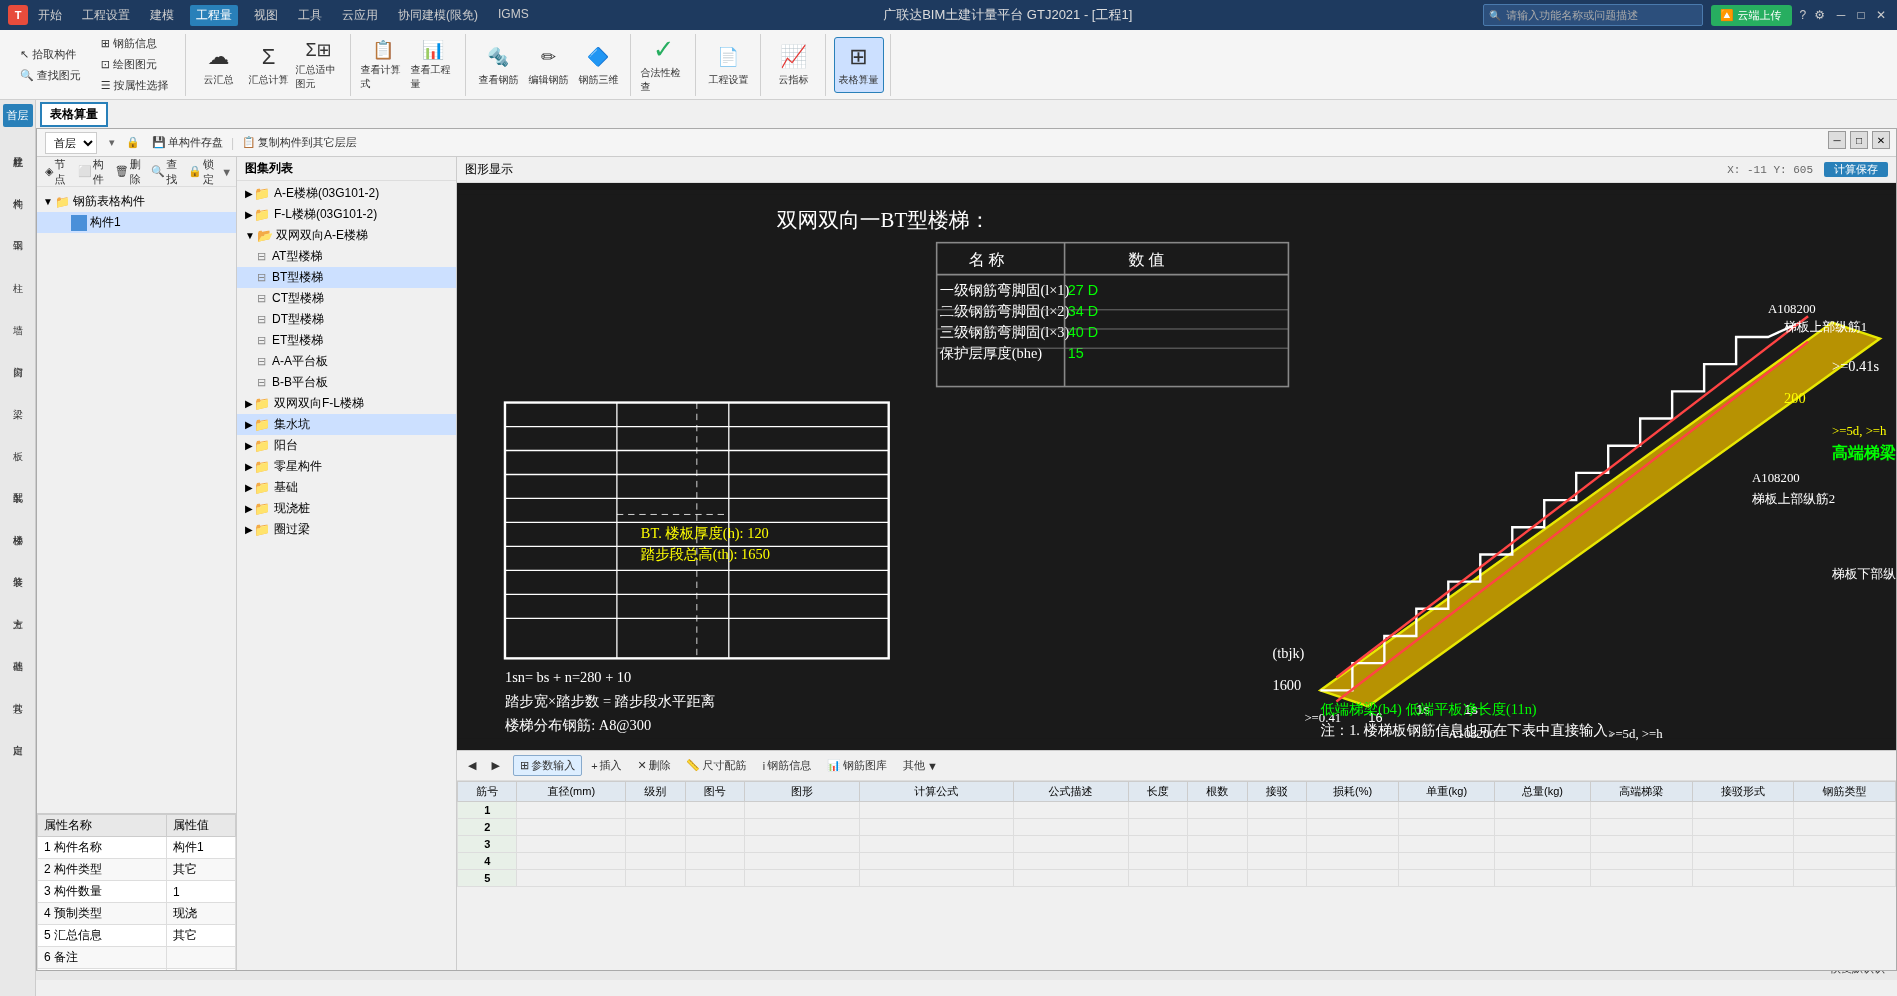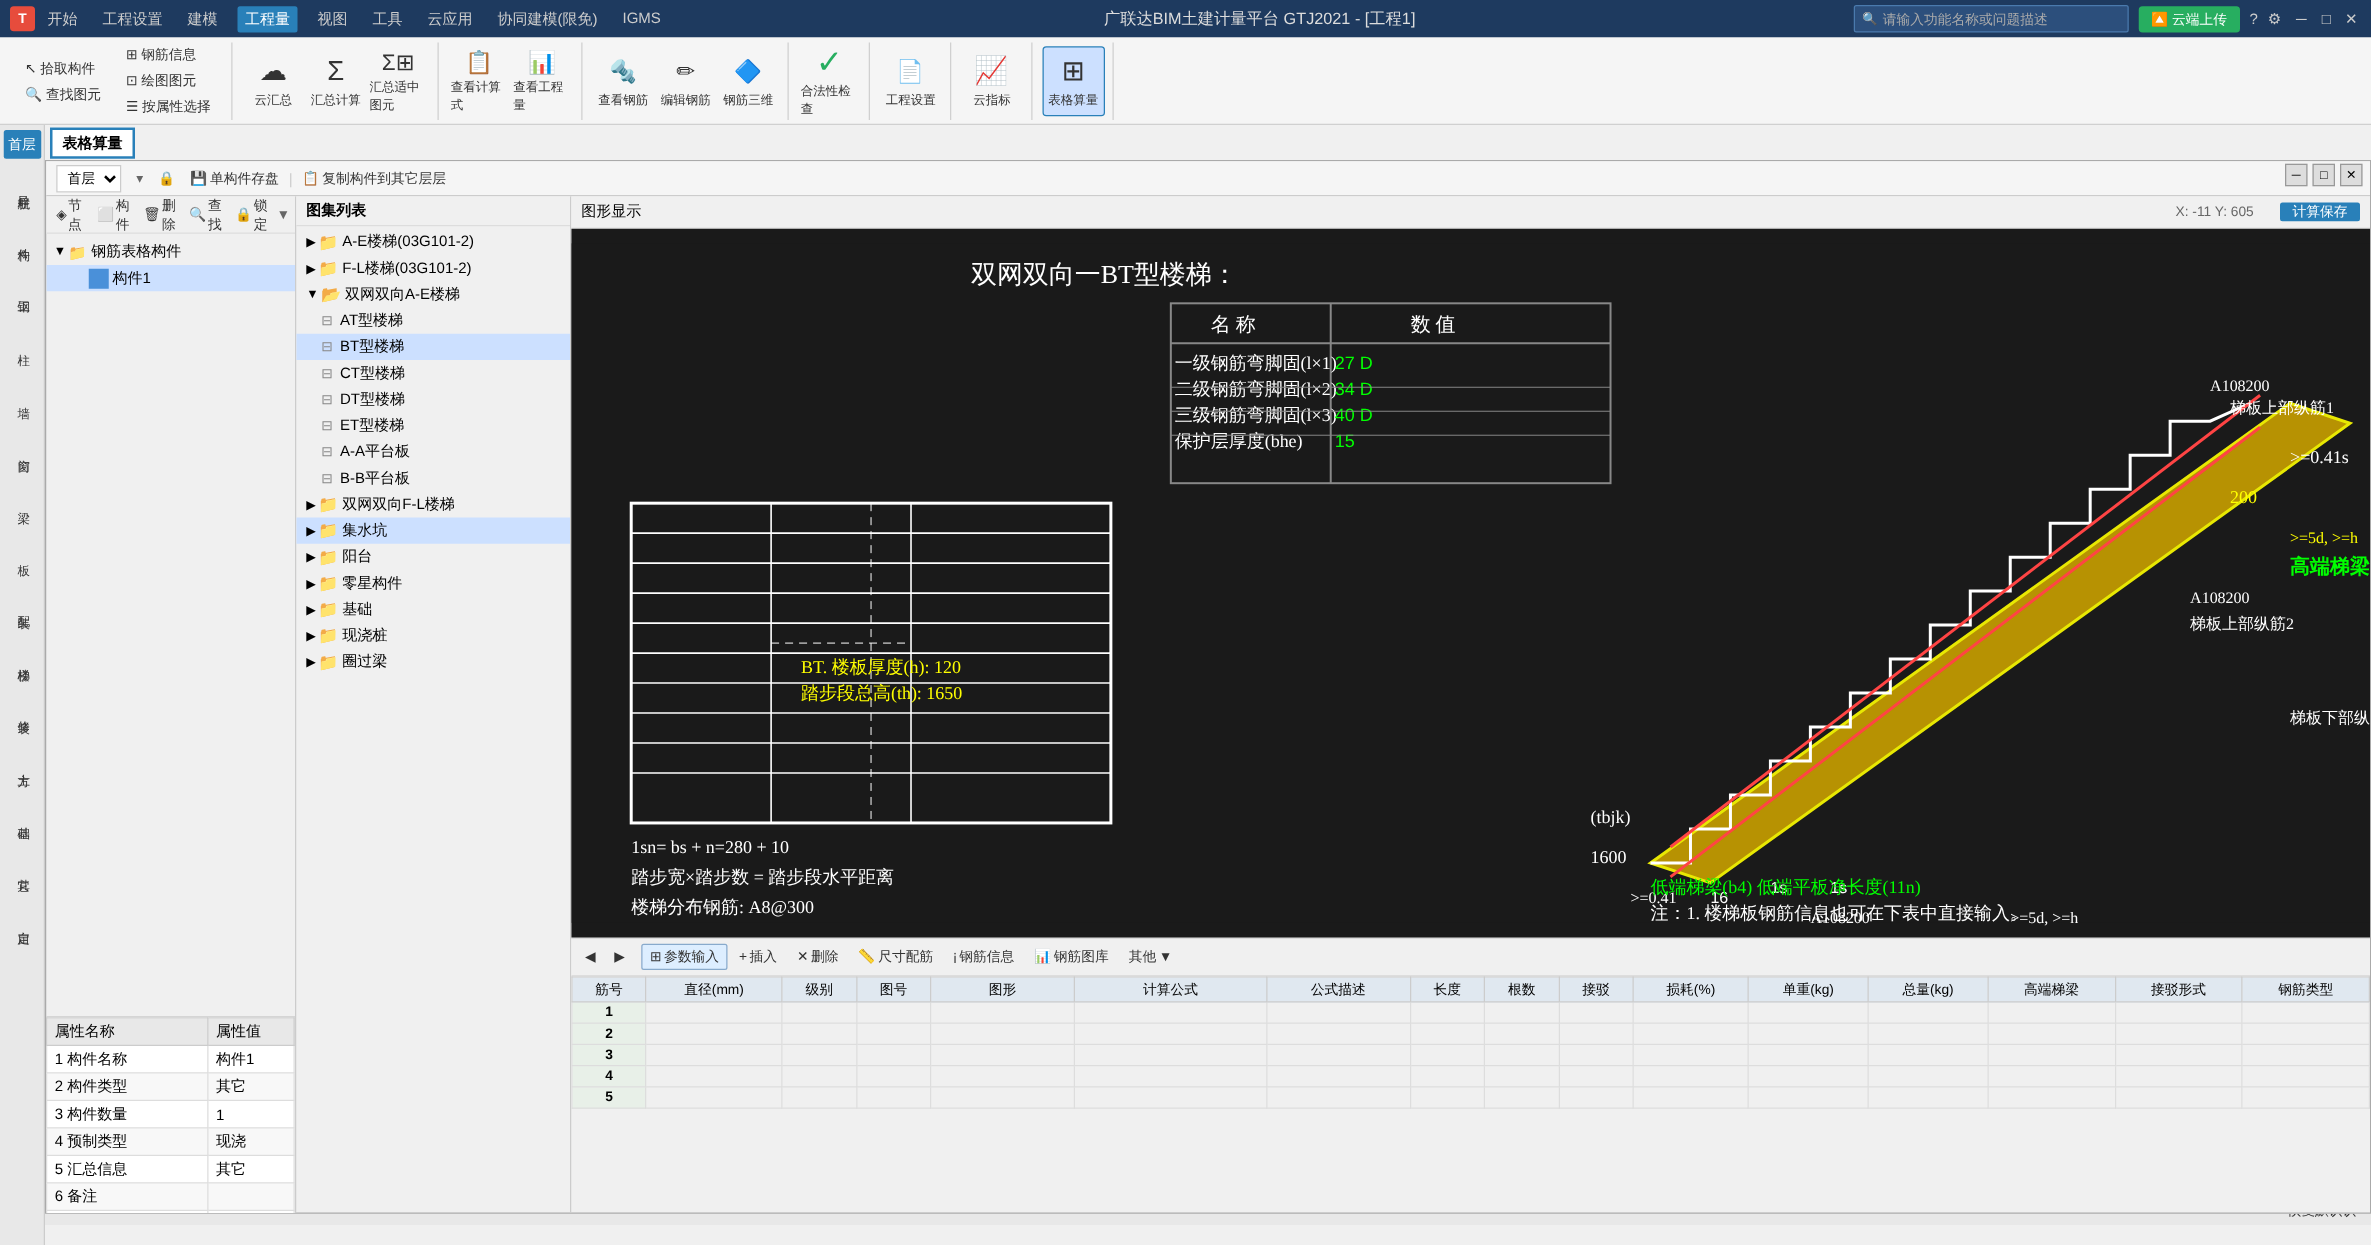--- a/index.html
+++ b/index.html
@@ -69,21 +69,21 @@
     .left-section { width: 200px; display: flex; flex-direction: column; border-right: 1px solid #ccc; }
     .left-bottom { height: 157px; border-top: 1px solid #ccc; overflow-y: auto; background: white; }
     .middle-section { width: 220px; border-right: 1px solid #ccc; display: flex; flex-direction: column; }
     .right-bottom { height: 220px; border-top: 1px solid #ccc; display: flex; flex-direction: column; }
     
     
     ::-webkit-scrollbar { width: 6px; height: 6px; }
     ::-webkit-scrollbar-track { background: #f0f0f0; }
     ::-webkit-scrollbar-thumb { background: #bbb; border-radius: 3px; }
     
-    .coord-display { font-size: 11px; color: #666; margin-right: 13px; }
+    .coord-display { font-size: 11px; color: #666; margin-right: 3px; font-family: Liberation Mono, monospace; }
     .calc-save-btn { background: #2980b9; color: white; padding: 0 10px; border-radius: 2px; font-size: 11px; cursor: pointer; border: none; }
   </style>
 </head>
 <body>
 
 <div class="title-bar">
   <div class="title-bar-left">
     <div class="title-logo">T</div>
     <div class="title-menus">
       <span>开始</span>

